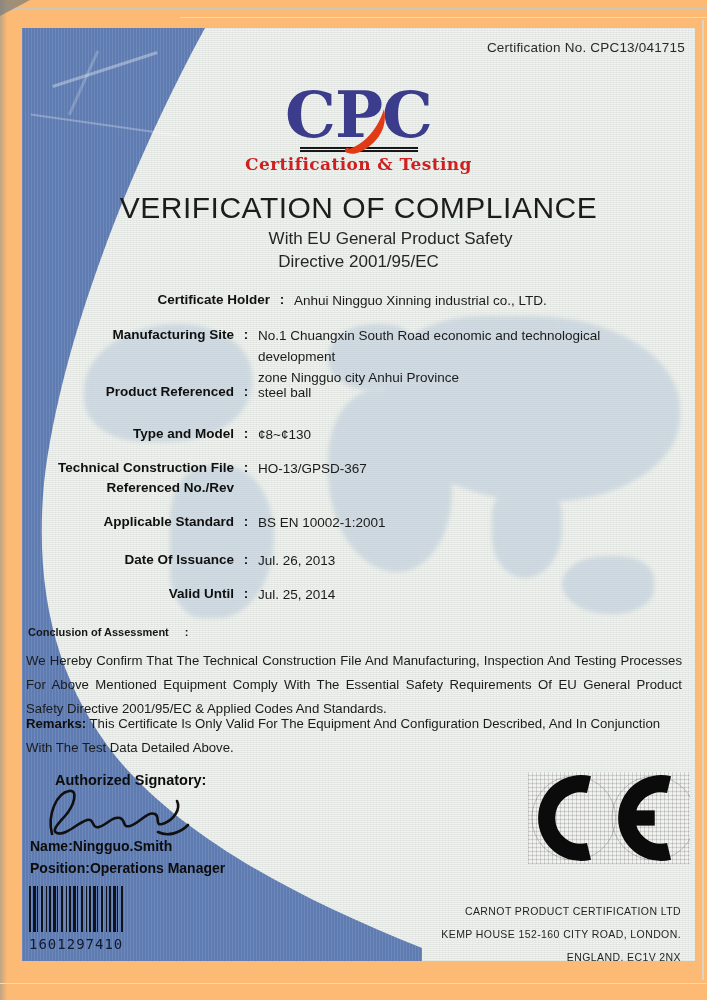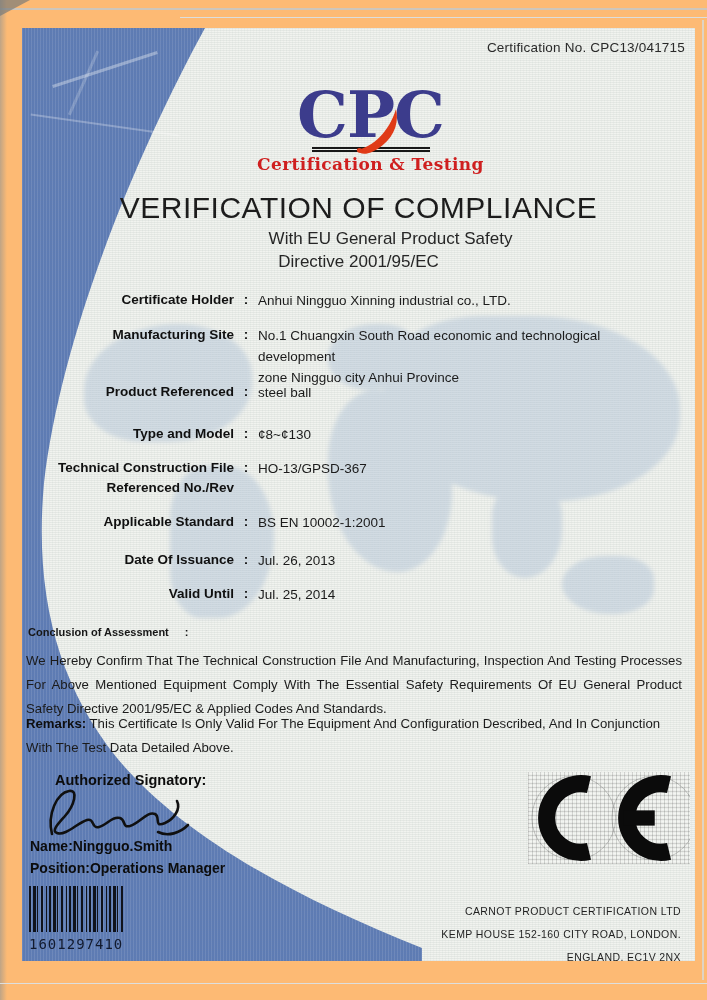--- a/index.html
+++ b/index.html
@@ -42,40 +42,40 @@
   .overlay{position:absolute;left:0;top:0;width:100%;height:100%;z-index:3;pointer-events:none;
            background:
              repeating-linear-gradient(90deg,rgba(255,255,255,.10) 0 1px,rgba(0,0,0,0) 1px 3px),
              repeating-linear-gradient(0deg,rgba(120,130,125,.05) 0 1px,rgba(0,0,0,0) 1px 2px);}
 
   .content{position:absolute;left:0;top:0;width:100%;height:100%;z-index:4;color:#161616;}
 
   .cert-no{position:absolute;top:12px;right:10px;font-size:13.5px;color:#2a2a2a;letter-spacing:.2px;}
 
   
-  .logo{position:absolute;top:56px;left:0;width:100%;text-align:center;padding-left:12px;}
+  .logo{position:absolute;top:56px;left:0;width:100%;text-align:center;}
   .logo-word{position:relative;display:inline-block;font-family:"DejaVu Serif",serif;font-weight:bold;
              font-size:64px;line-height:62px;color:#3c3c8c;letter-spacing:-1px;}
   .swoosh{position:absolute;left:56px;top:22px;width:54px;height:48px;}
   .logo-rule{width:118px;height:5px;margin:1px auto 2px auto;
              background:linear-gradient(#171717 0 45%,rgba(0,0,0,0) 45% 60%,#171717 60% 100%);}
   .logo-tagline{font-family:"DejaVu Serif",serif;font-weight:bold;font-size:17px;color:#cf1f1f;letter-spacing:.4px;}
 
   .title{position:absolute;top:163px;left:0;width:100%;text-align:center;font-size:30px;
          letter-spacing:.5px;color:#1c1c1c;}
   .subtitle1{position:absolute;top:201px;left:0;width:100%;text-align:center;font-size:17px;color:#262626;padding-left:32px;}
   .subtitle2{position:absolute;top:224px;left:0;width:100%;text-align:center;font-size:17px;color:#262626;}
 
   
   .fields{position:absolute;top:258px;left:0;width:100%;}
   .frow{position:absolute;left:0;display:grid;grid-template-columns:212px 24px 400px;font-size:13.5px;}
   .frow .lbl{font-weight:bold;text-align:right;white-space:pre-line;line-height:20px;color:#101010;}
   .frow .sep{font-weight:bold;text-align:center;line-height:20px;}
   .frow .val{white-space:pre-line;line-height:21px;color:#1b1b1b;}
-  .r1{top:4px;} .r2{top:39px;} .r3{top:96px;} .r4{top:138px;} .r5{top:172px;}
+  .r1{top:4px;padding-left:36px;} .r2{top:39px;} .r3{top:96px;} .r4{top:138px;} .r5{top:172px;}
   .r6{top:226px;} .r7{top:264px;} .r8{top:298px;}
 
   .concl-head{position:absolute;top:598px;left:6px;font-size:11px;font-weight:bold;}
   .concl-head .sep2{margin-left:16px;}
   .concl-body{position:absolute;top:621px;left:4px;width:656px;font-size:13.2px;line-height:24px;
               text-align:justify;color:#1b1b1b;}
   .remarks{position:absolute;top:684px;left:4px;width:656px;font-size:13.2px;line-height:24px;color:#1b1b1b;}
   .remarks .rl{font-weight:bold;color:#0e0e0e;}
 
   .sig-head{position:absolute;top:744px;left:8px;font-size:14.5px;font-weight:bold;color:#0c0c0c;padding-left:25px;}

